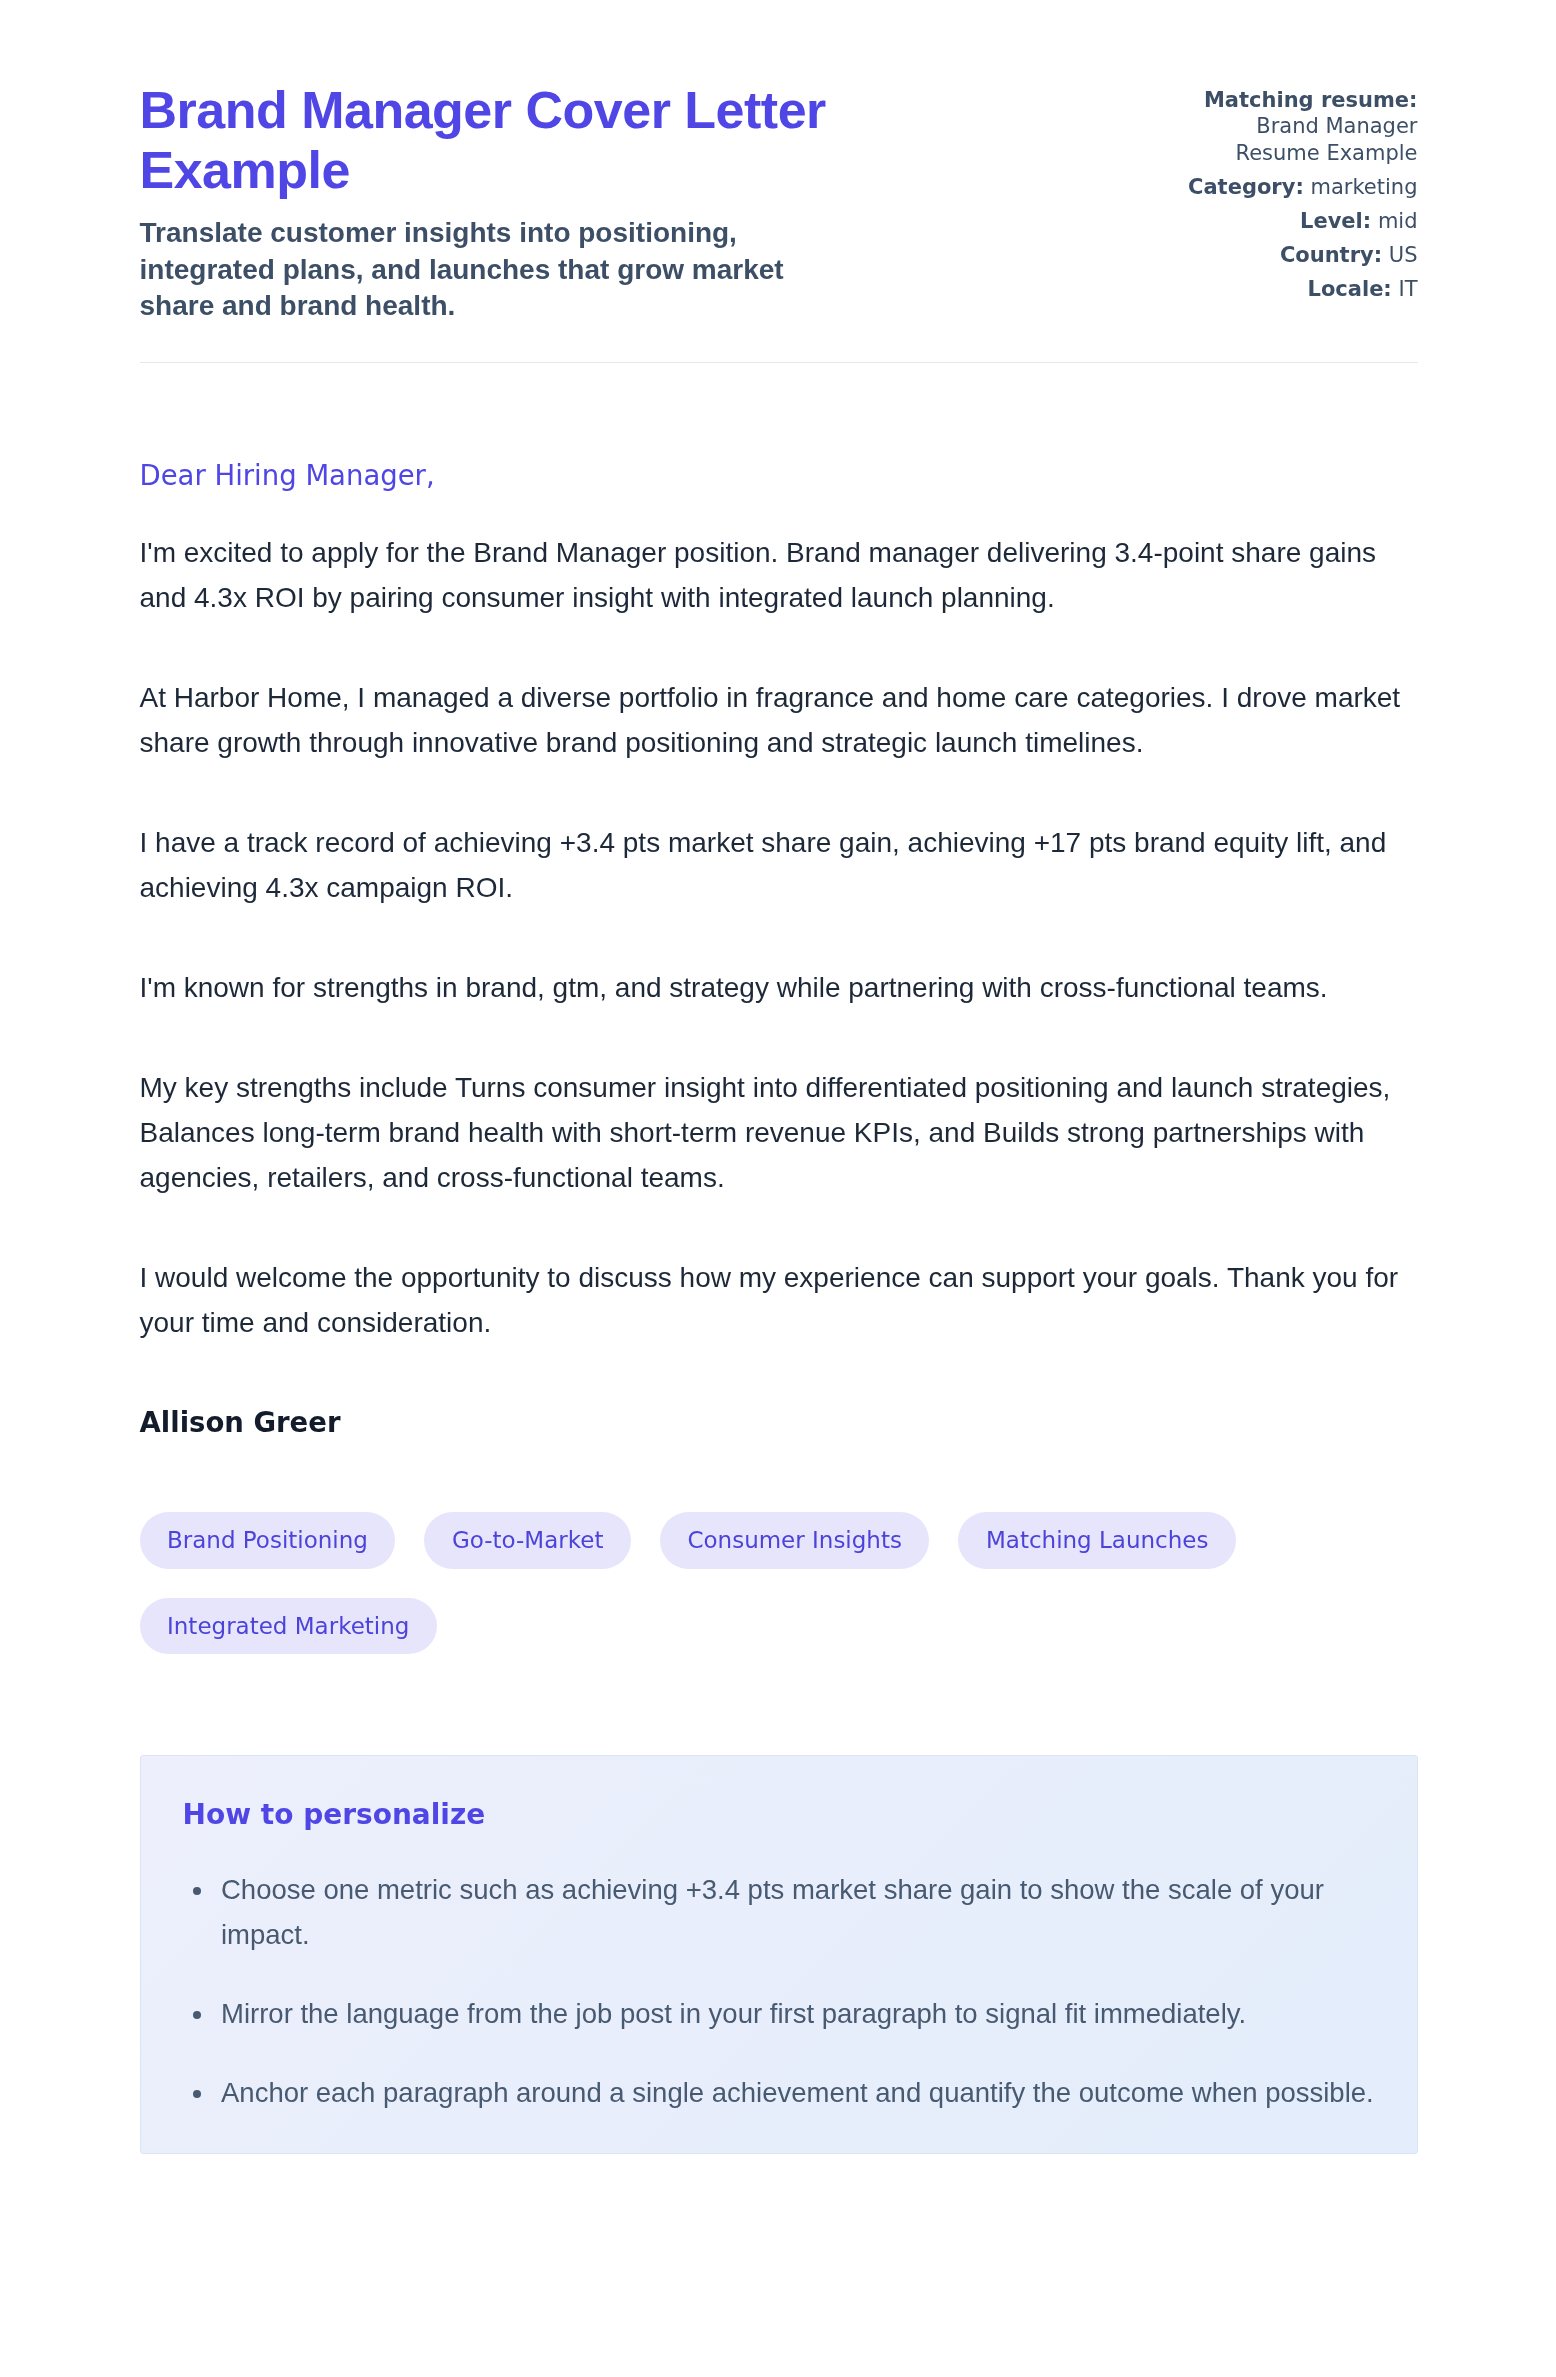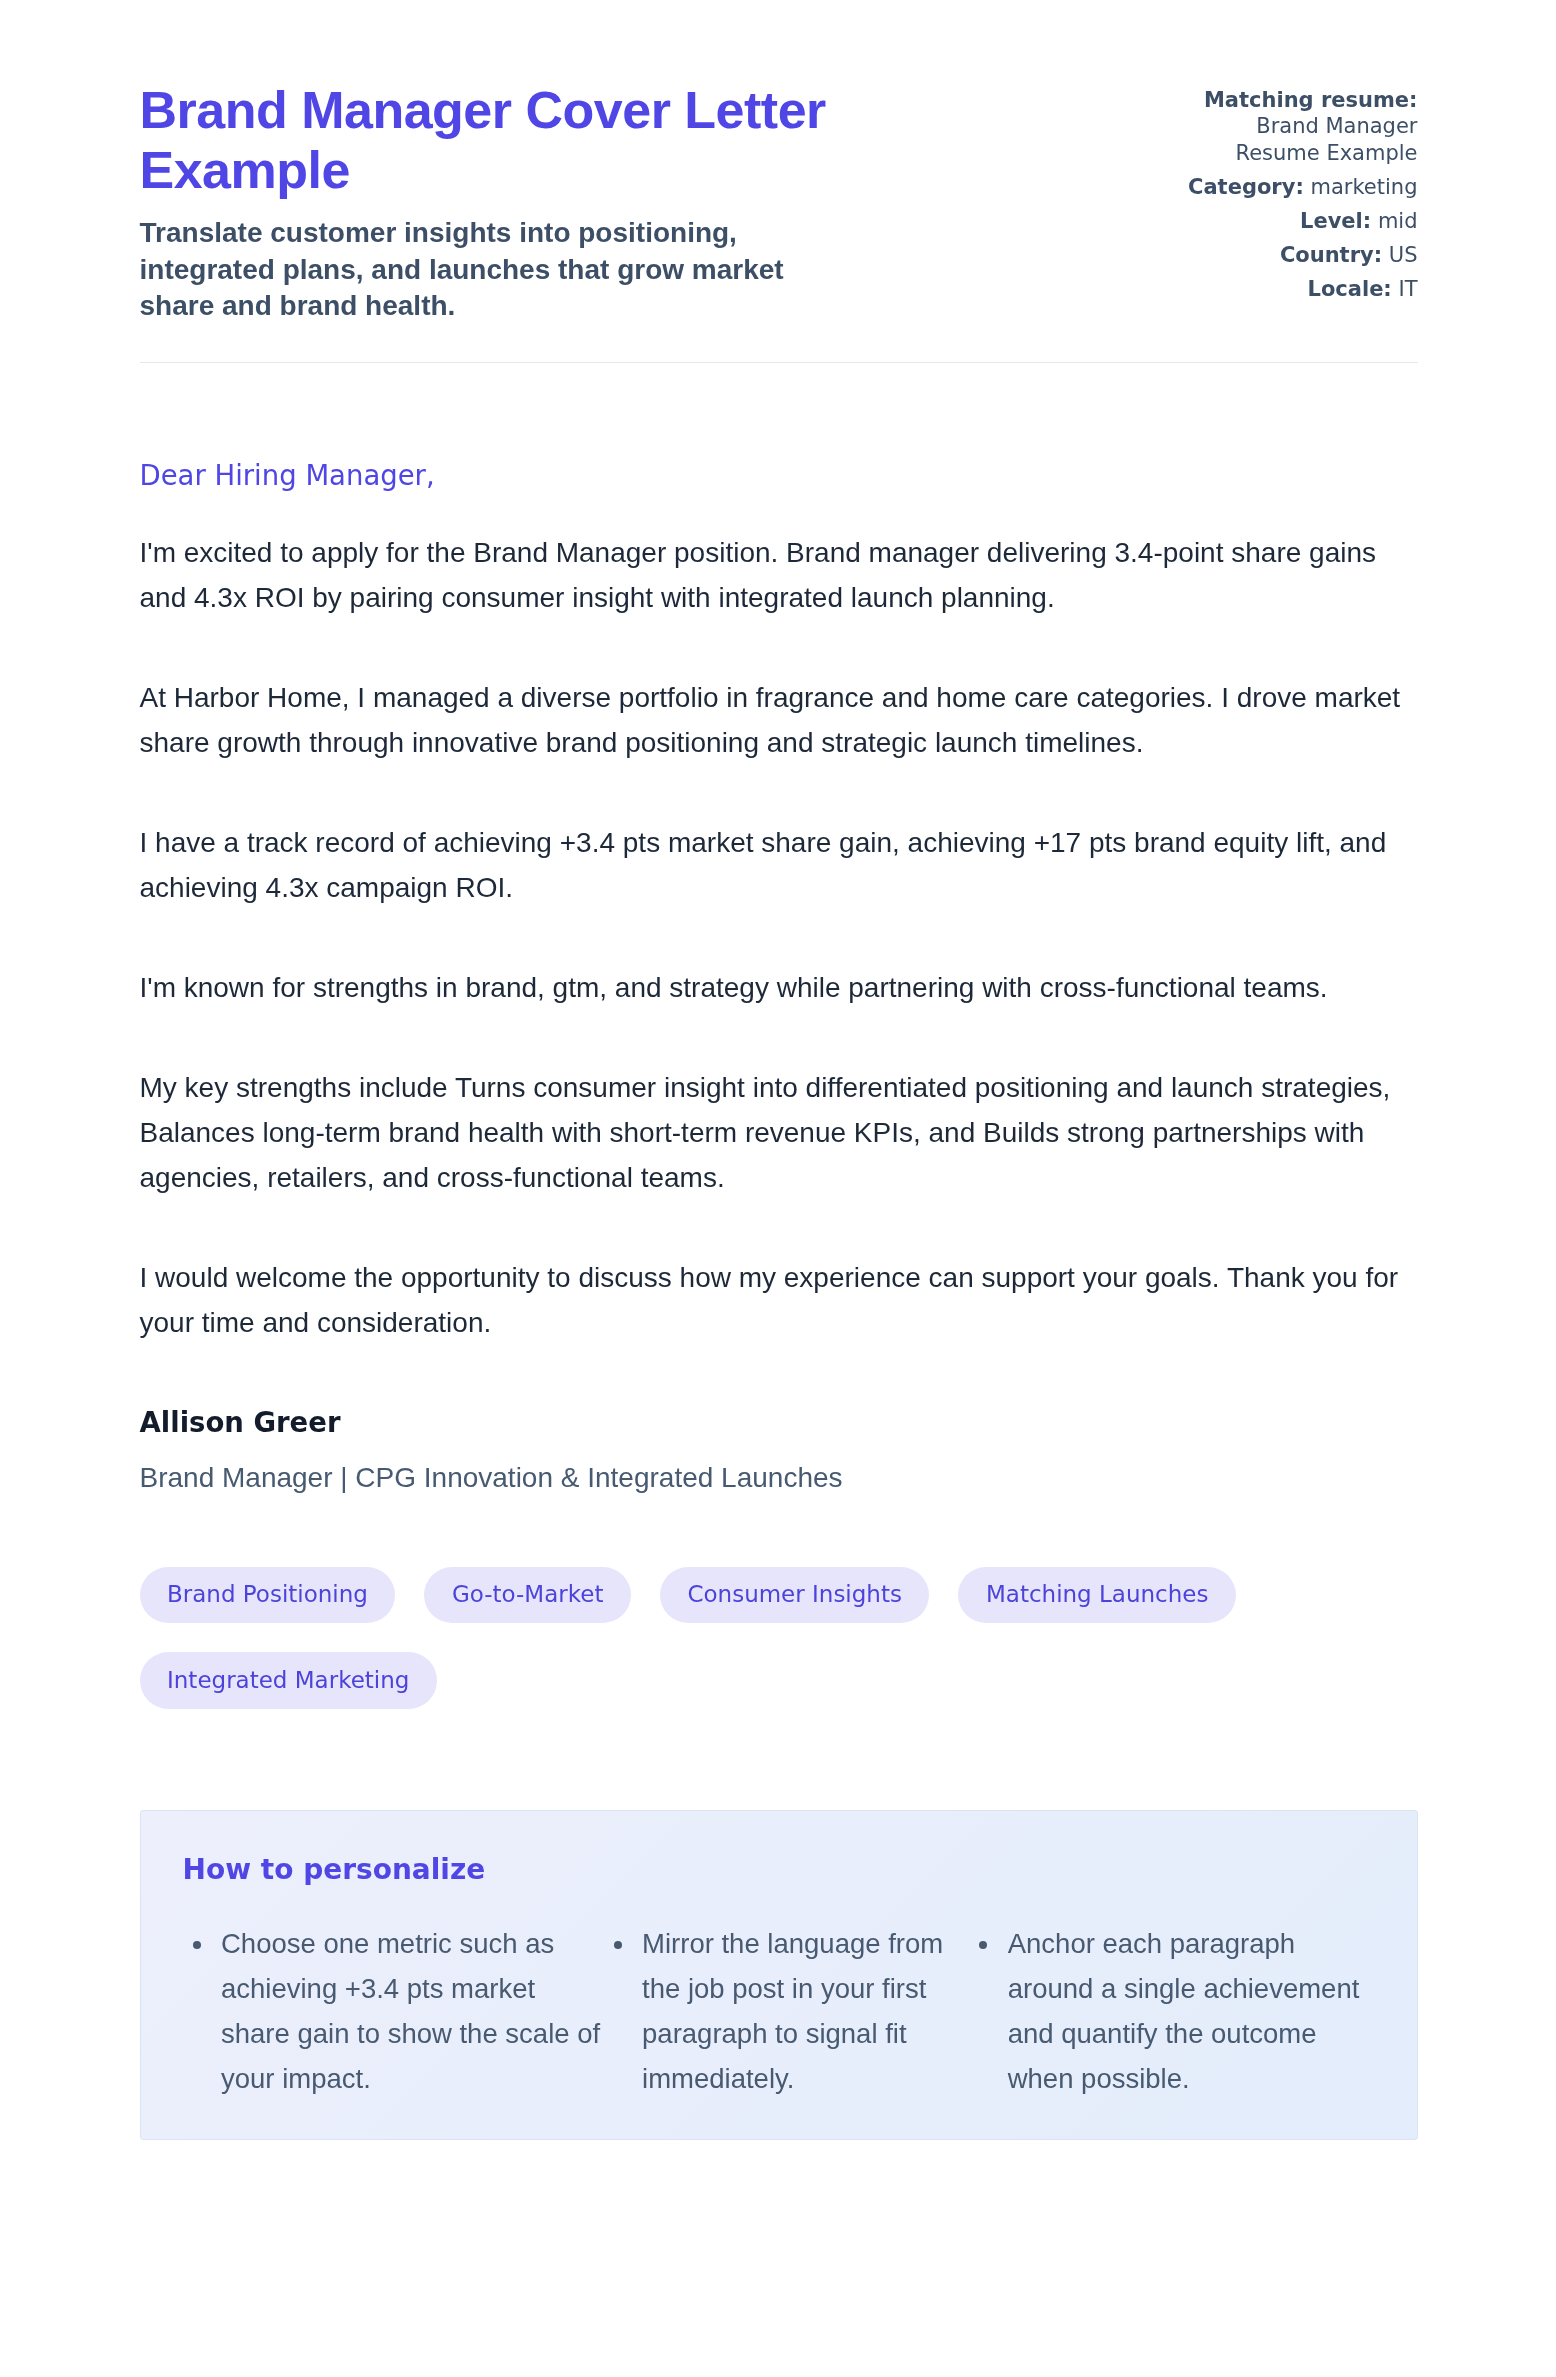--- a/index.html
+++ b/index.html
@@ -104,21 +104,21 @@
     padding:42px 42px 38px;
   }
   .personalize-title{
     font-family:"DejaVu Sans",sans-serif;
     font-size:28px;line-height:1.2;font-weight:bold;
     color:var(--accent);
   }
   .personalize ul{
     margin-top:35px;
     padding-left:33px;
-    display:flex;flex-direction:row;gap:34px;
+    display:flex;flex-direction:column;gap:34px;
     list-style:disc;
   }
   .personalize li{
     font-size:27.5px;line-height:45px;
     color:var(--muted-slate);
     padding-left:5.5px;
   }
   .personalize li::marker{color:var(--muted-slate);}
 </style>
 </head>
@@ -157,21 +157,20 @@
 
         <p>I have a track record of achieving +3.4 pts market share gain, achieving +17 pts brand equity lift, and achieving 4.3x campaign ROI.</p>
 
         <p>I'm known for strengths in brand, gtm, and strategy while partnering with cross-functional teams.</p>
 
         <p>My key strengths include Turns consumer insight into differentiated positioning and launch strategies, Balances long-term brand health with short-term revenue KPIs, and Builds strong partnerships with agencies, retailers, and cross-functional teams.</p>
 
         <p>I would welcome the opportunity to discuss how my experience can support your goals. Thank you for your time and consideration.</p>
       </div>
     <div class="sig-name">Allison Greer</div>
-    <div class="sig-title">Brand Manager | CPG Innovation &amp; Integrated Launches</div>
   </section>
 
   <div class="tags">
 
       <span class="tag">Brand Positioning</span>
 
       <span class="tag">Go-to-Market</span>
 
       <span class="tag">Consumer Insights</span>
 

